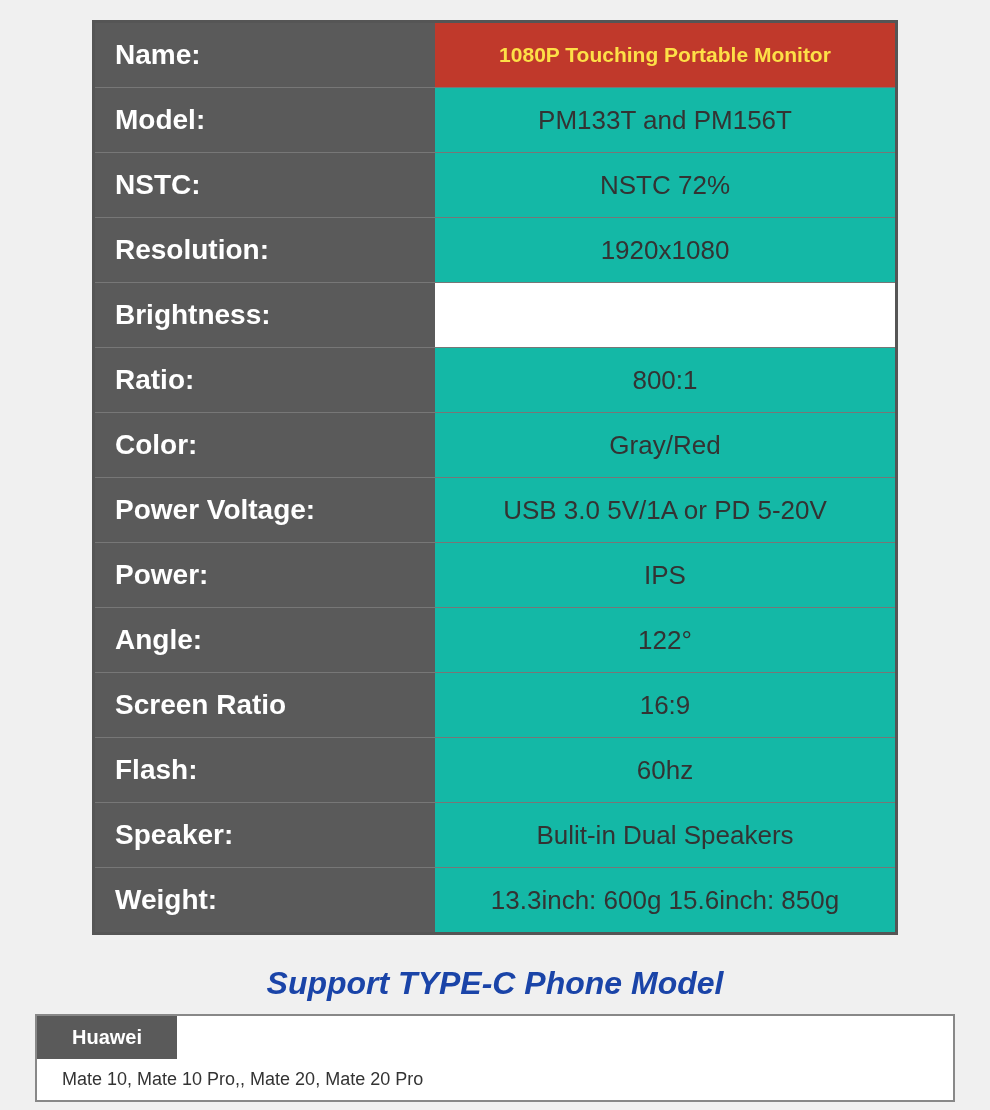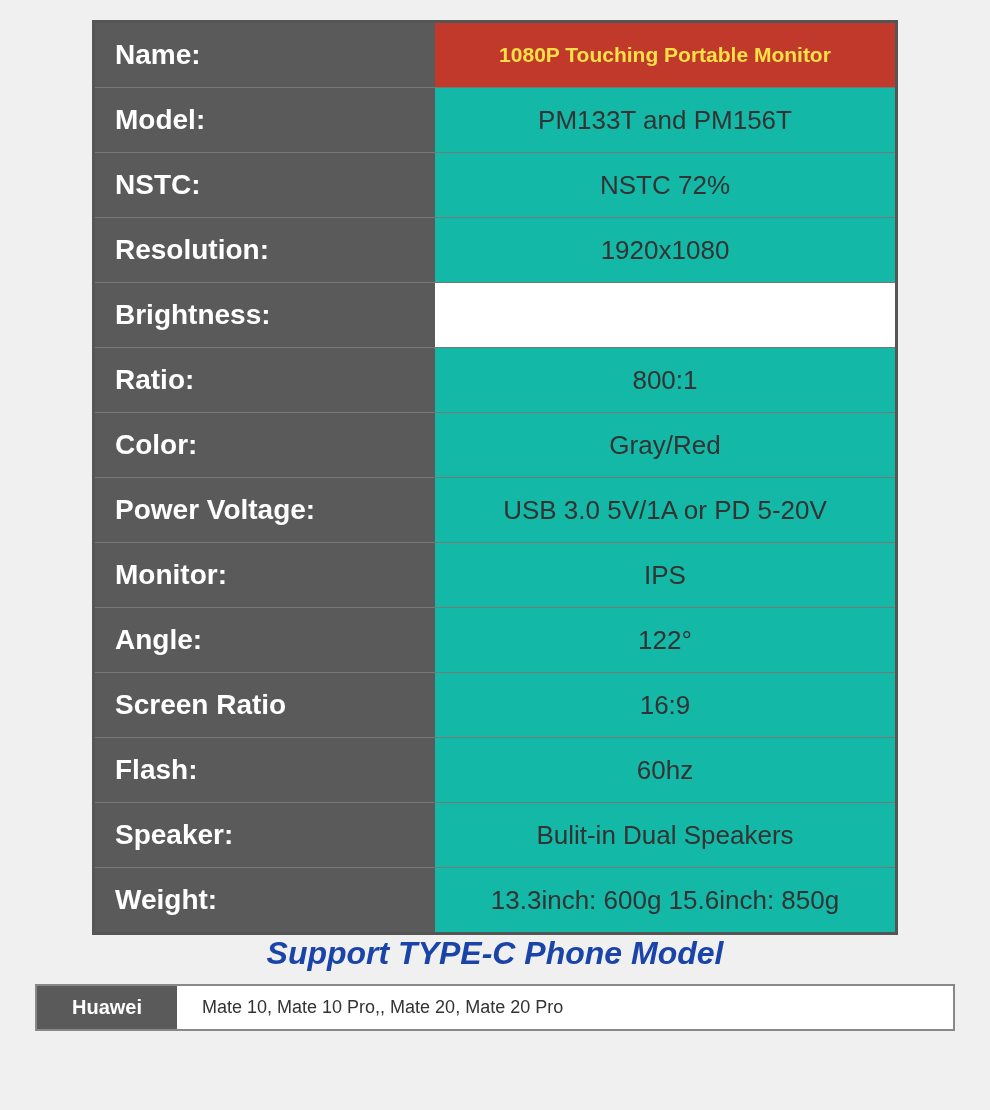--- a/index.html
+++ b/index.html
@@ -60,38 +60,40 @@
     }
 
     .spec-row.name-row .spec-value {
       background-color: #c0392b;
       color: #fde047;
       font-size: 21px;
       font-weight: bold;
     }
 
     .support-title {
+      margin-top: 30px;
       font-size: 32px;
       font-weight: 900;
       color: #1a44a8;
       text-align: center;
       font-style: italic;
     }
 
     .support-table {
       width: 920px;
       border: 2px solid #888;
       border-collapse: collapse;
       margin-top: 12px;
       background: #fff;
     }
 
     .support-row {
       display: flex;
       border-bottom: 1px solid #aaa;
+      flex-direction: column;
     }
 
     .support-row:last-child {
       border-bottom: none;
     }
 
     .support-brand {
       width: 140px;
       min-width: 140px;
       background-color: #5a5a5a;
@@ -143,21 +145,21 @@
     </div>
     <div class="spec-row">
       <div class="spec-label">Color:</div>
       <div class="spec-value">Gray/Red</div>
     </div>
     <div class="spec-row">
       <div class="spec-label">Power Voltage:</div>
       <div class="spec-value">USB 3.0 5V/1A or PD 5-20V</div>
     </div>
     <div class="spec-row">
-      <div class="spec-label">Monitor:</div>
+      <div class="spec-label">Power:</div>
       <div class="spec-value">IPS</div>
     </div>
     <div class="spec-row">
       <div class="spec-label">Angle:</div>
       <div class="spec-value">122°</div>
     </div>
     <div class="spec-row">
       <div class="spec-label">Screen Ratio</div>
       <div class="spec-value">16:9</div>
     </div>

